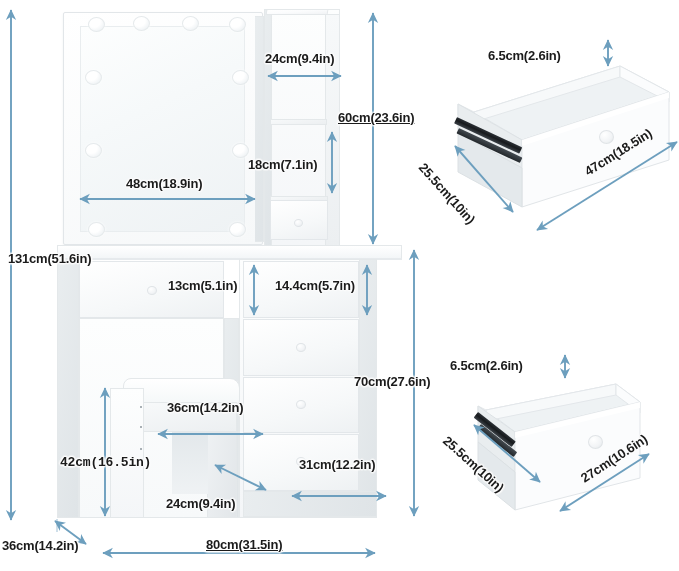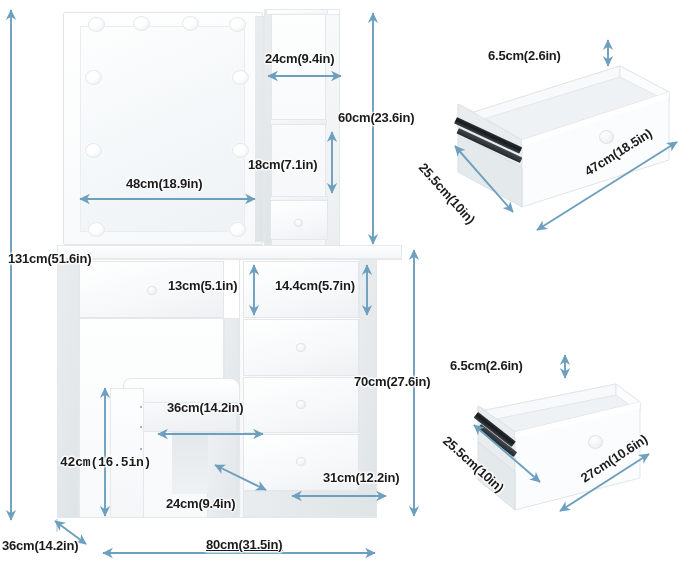--- a/index.html
+++ b/index.html
@@ -224,35 +224,35 @@
     </svg>
 
     <div class="dimlabel" style="left:8px;top:251px;">131cm(51.6in)</div>
 
     <div class="dimlabel" style="left:126px;top:176px;">48cm(18.9in)</div>
 
     <div class="dimlabel" style="left:265px;top:51px;">24cm(9.4in)</div>
 
     <div class="dimlabel" style="left:248px;top:157px;">18cm(7.1in)</div>
 
-    <div class="dimlabel" style="left:338px;top:110px;">60cm(23.6in)</div>
+    <div class="dimlabel" style="left:338px;top:110px;text-decoration:underline;">60cm(23.6in)</div>
 
     <div class="dimlabel" style="left:168px;top:278px;">13cm(5.1in)</div>
 
     <div class="dimlabel" style="left:275px;top:278px;">14.4cm(5.7in)</div>
 
     <div class="dimlabel" style="left:354px;top:374px;">70cm(27.6in)</div>
 
     <div class="dimlabel" style="left:167px;top:400px;">36cm(14.2in)</div>
 
     <div class="dimlabel" style="left:60px;top:455px;font-family:Liberation Mono, monospace;">42cm(16.5in)</div>
 
     <div class="dimlabel" style="left:166px;top:496px;">24cm(9.4in)</div>
 
-    <div class="dimlabel" style="left:299px;top:470px;margin-left:24px;">31cm(12.2in)</div>
+    <div class="dimlabel" style="left:299px;top:457px;">31cm(12.2in)</div>
 
     <div class="dimlabel" style="left:2px;top:538px;">36cm(14.2in)</div>
 
     <div class="dimlabel" style="left:206px;top:537px;text-decoration:underline;">80cm(31.5in)</div>
   </div>
 
   <div class="abs" style="left:430px;top:0;width:249px;height:280px;">
 
     <svg class="abs" style="left:0;top:0;width:249px;height:280px;">
 

